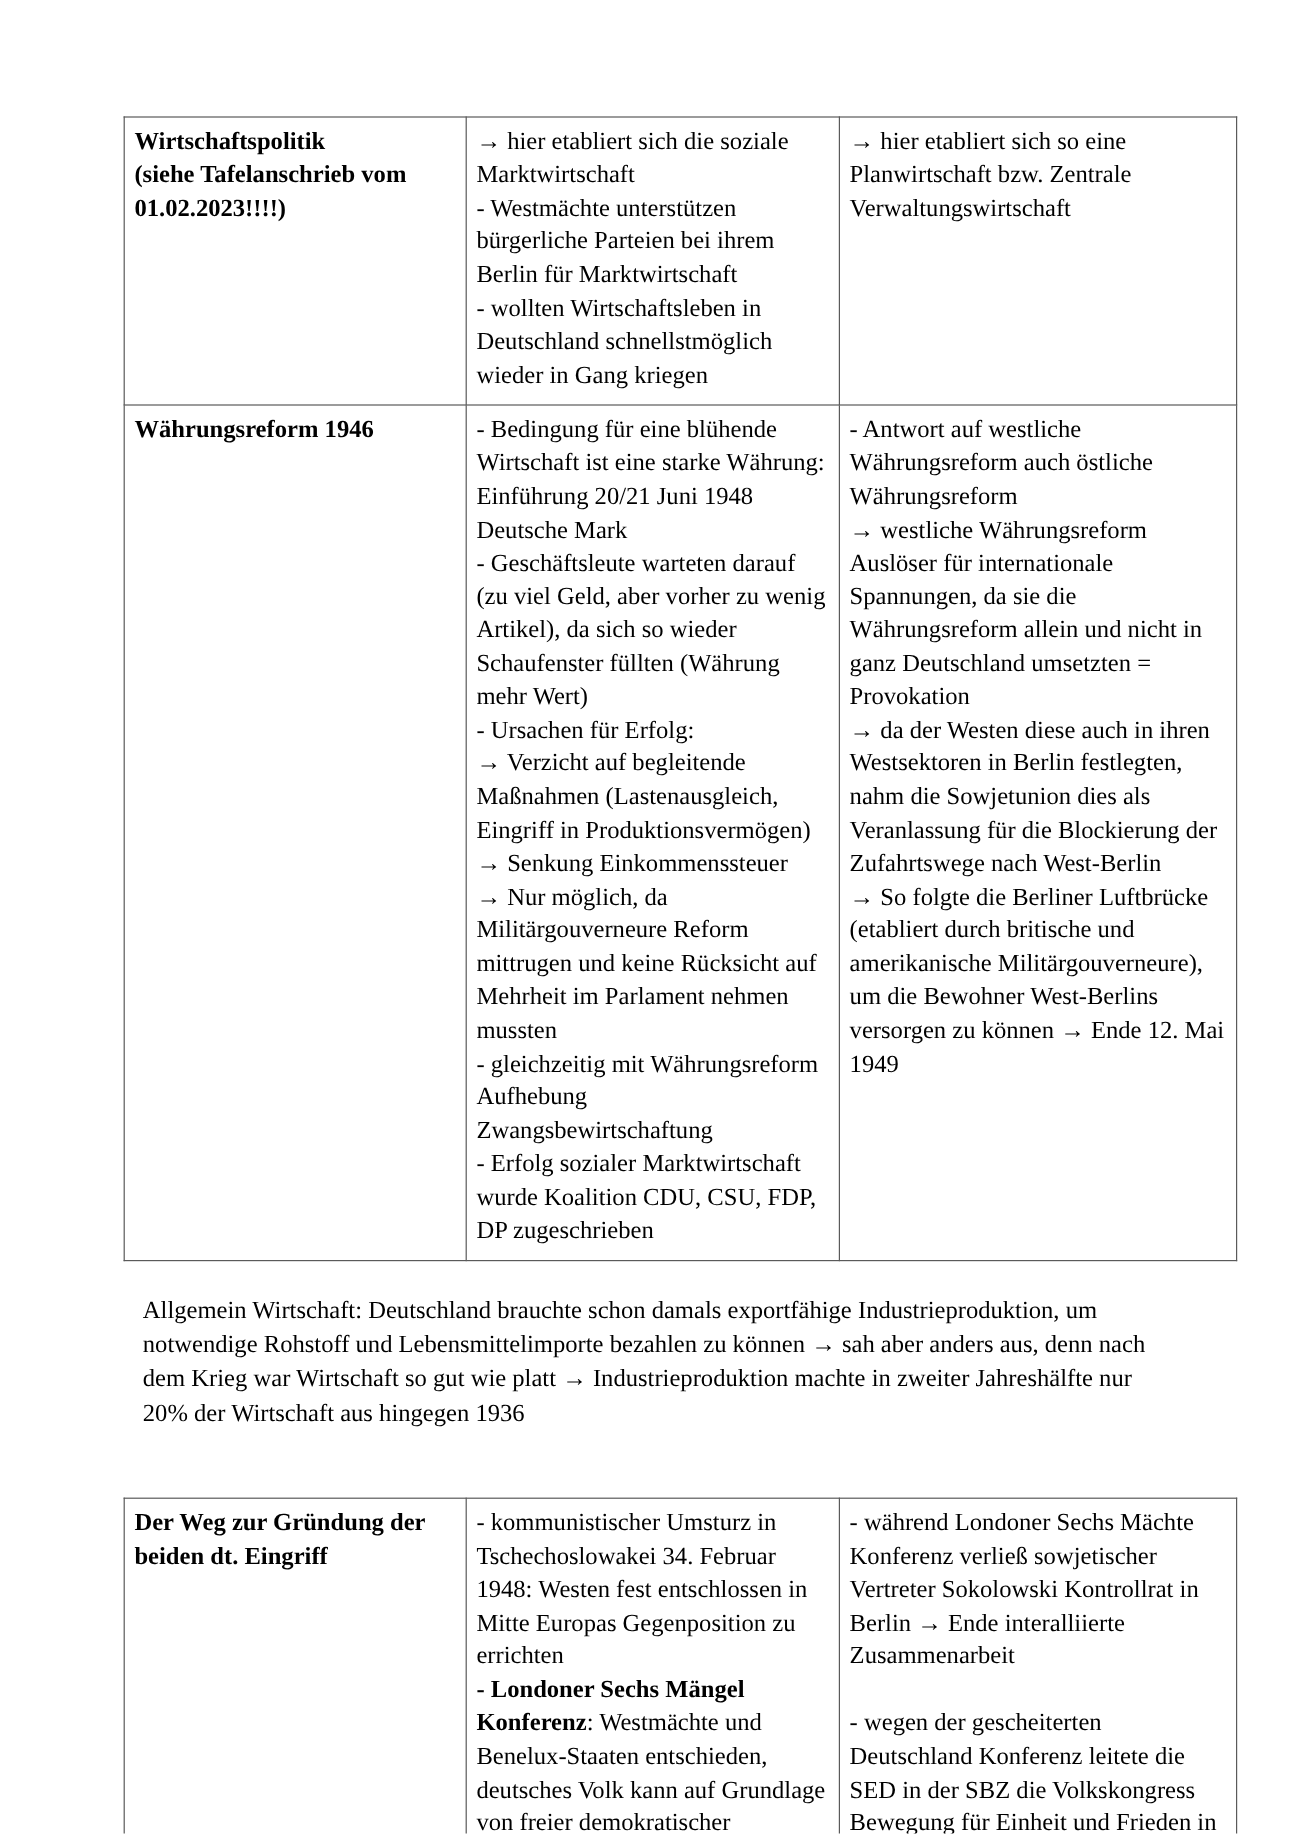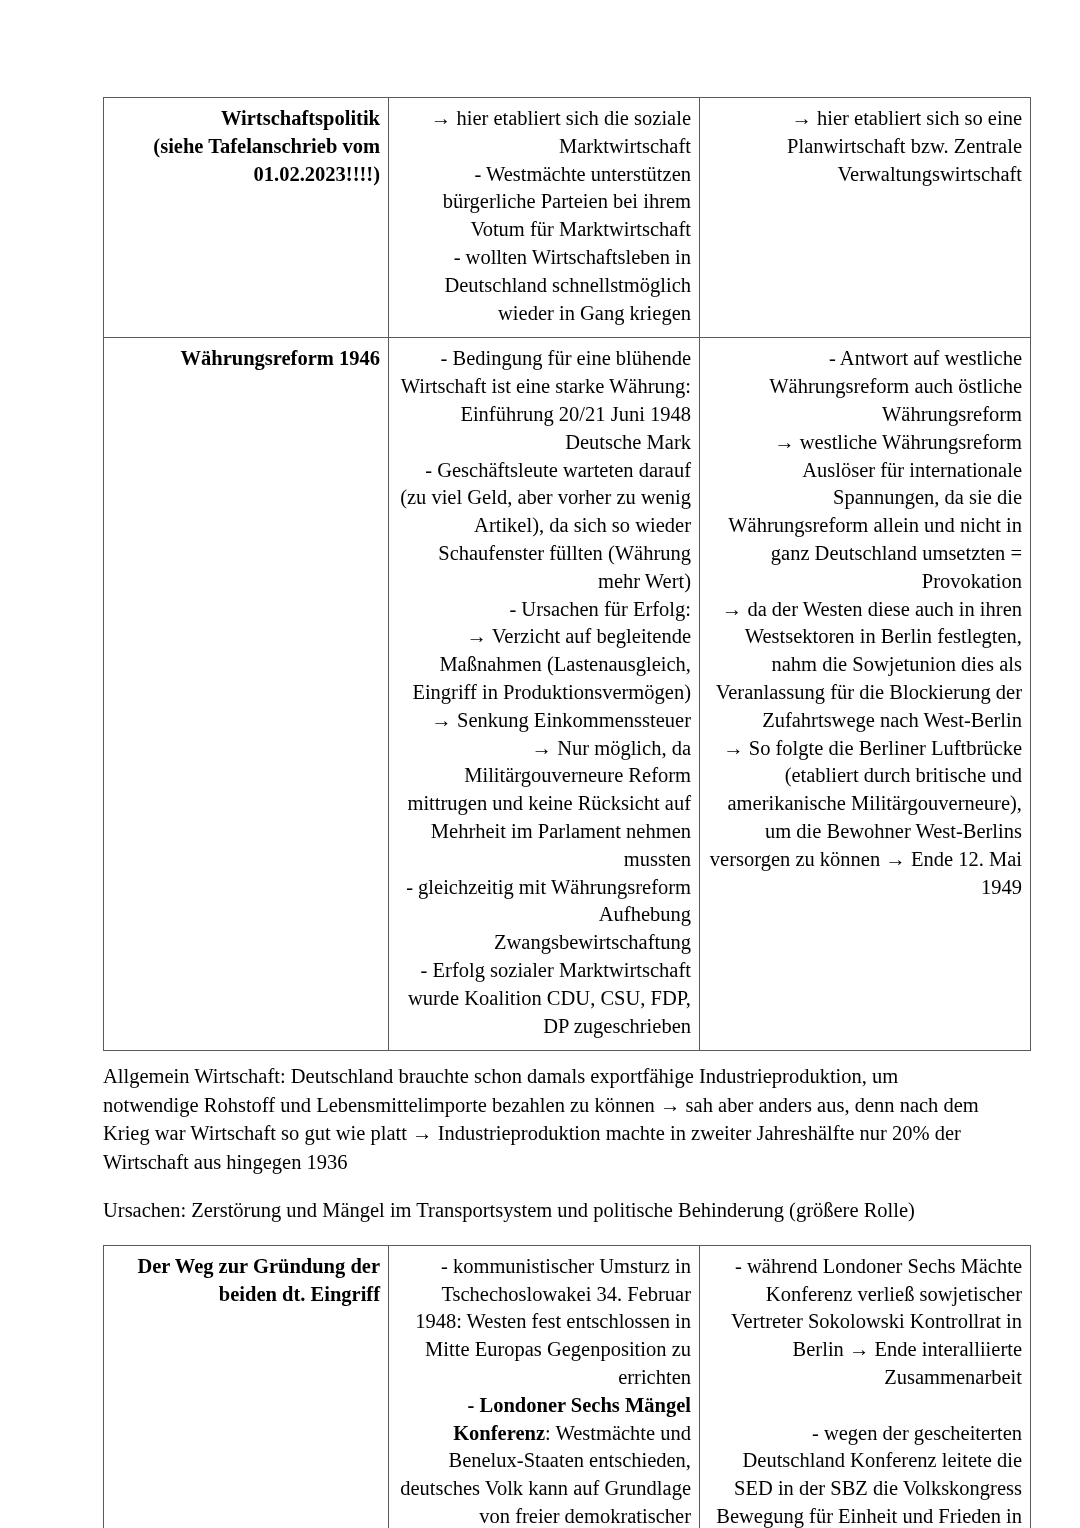--- a/index.html
+++ b/index.html
@@ -41,31 +41,30 @@
   td.col-east  { width: 314px; }
 
   td.col-label .cell-text {
     font-weight: bold;
   }
 
   .cell-text {
     white-space: pre-wrap;
     word-wrap: break-word;
     hyphens: none;
-    text-align: right;
   }
 
   .bold-lead {
     font-weight: bold;
   }
 
   p.para {
     font-size: 20.5px;
     line-height: 28.5px;
-    margin: 0;
+    margin: 16px;
     white-space: pre-wrap;
   }
 
   .gap-after-table-1 { height: 11px; }
   .gap-between-paras { height: 20px; }
   .gap-before-table-2 { height: 20px; }
 </style>
 </head>
 <body>
 
@@ -75,21 +74,21 @@
 
   <table class="notes">
     <tbody>
       <tr>
         <td class="col-label">
           <div class="cell-text">Wirtschaftspolitik
 (siehe Tafelanschrieb vom 01.02.2023!!!!)</div>
         </td>
         <td class="col-west">
           <div class="cell-text">→ hier etabliert sich die soziale Marktwirtschaft
-- Westmächte unterstützen bürgerliche Parteien bei ihrem Votum für Marktwirtschaft
+- Westmächte unterstützen bürgerliche Parteien bei ihrem Berlin für Marktwirtschaft
 - wollten Wirtschaftsleben in Deutschland schnellstmöglich wieder in Gang kriegen</div>
         </td>
         <td class="col-east">
           <div class="cell-text">→ hier etabliert sich so eine Planwirtschaft bzw. Zentrale Verwaltungswirtschaft</div>
         </td>
       </tr>
       <tr>
         <td class="col-label">
           <div class="cell-text">Währungsreform 1946</div>
         </td>
@@ -112,21 +111,20 @@
       </tr>
     </tbody>
   </table>
 
   <div class="gap-after-table-1"></div>
 
   <p class="para">Allgemein Wirtschaft: Deutschland brauchte schon damals exportfähige Industrieproduktion, um notwendige Rohstoff und Lebensmittelimporte bezahlen zu können → sah aber anders aus, denn nach dem Krieg war Wirtschaft so gut wie platt → Industrieproduktion machte in zweiter Jahreshälfte nur 20% der Wirtschaft aus hingegen 1936</p>
 
   <div class="gap-between-paras"></div>
 
-  <p class="para">Ursachen: Zerstörung und Mängel im Transportsystem und politische Behinderung (größere Rolle)</p>
 
   <div class="gap-before-table-2"></div>
 
   <table class="notes">
     <tbody>
       <tr>
         <td class="col-label">
           <div class="cell-text">Der Weg zur Gründung der beiden dt. Eingriff</div>
         </td>
         <td class="col-west">

